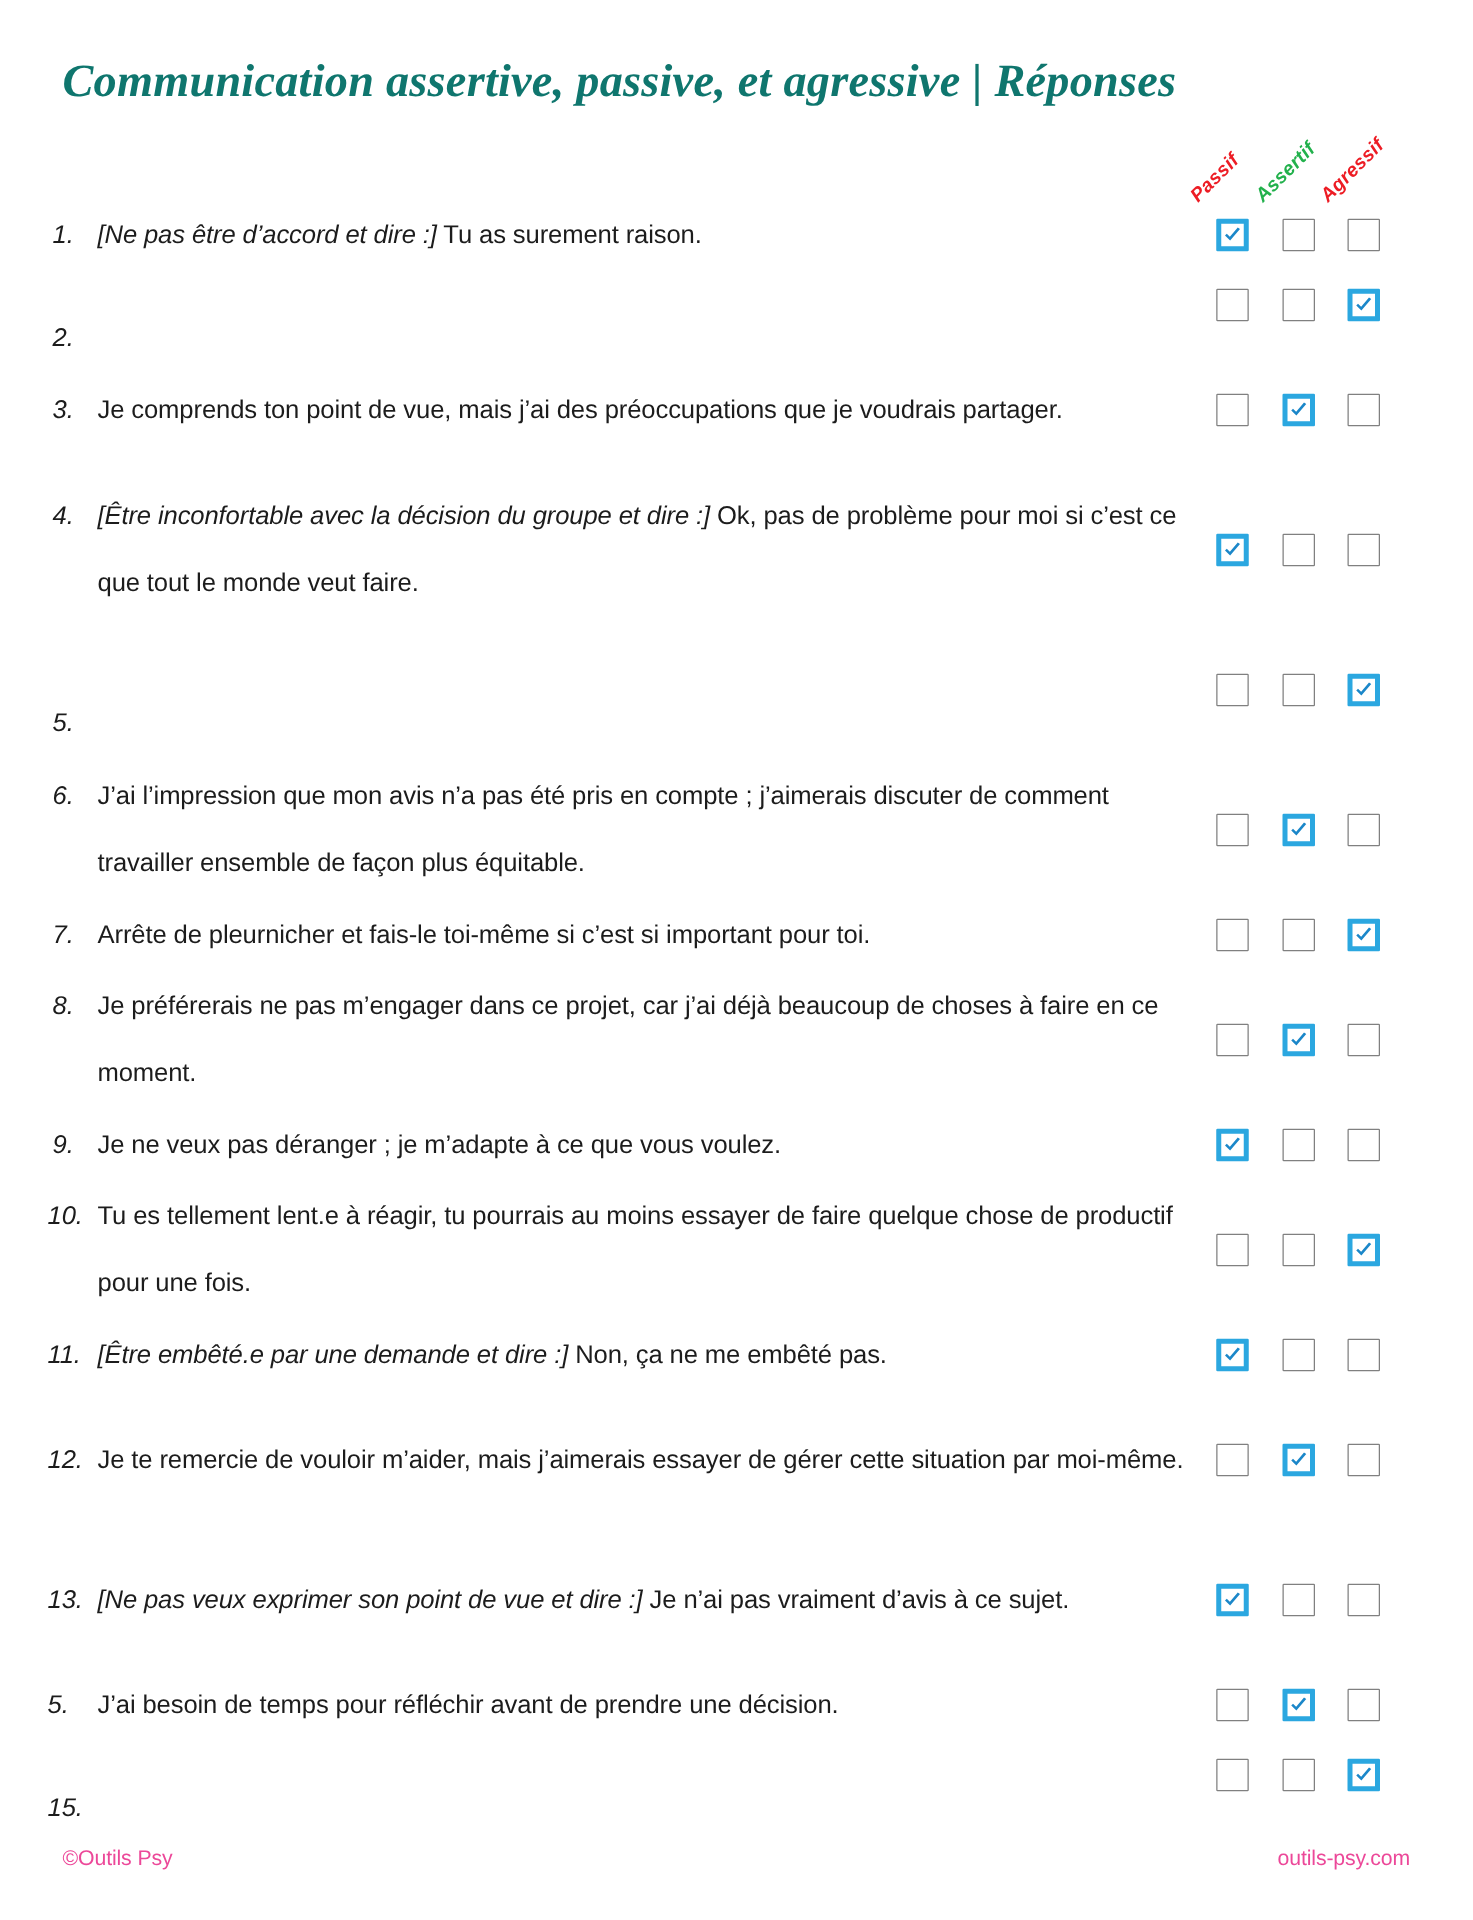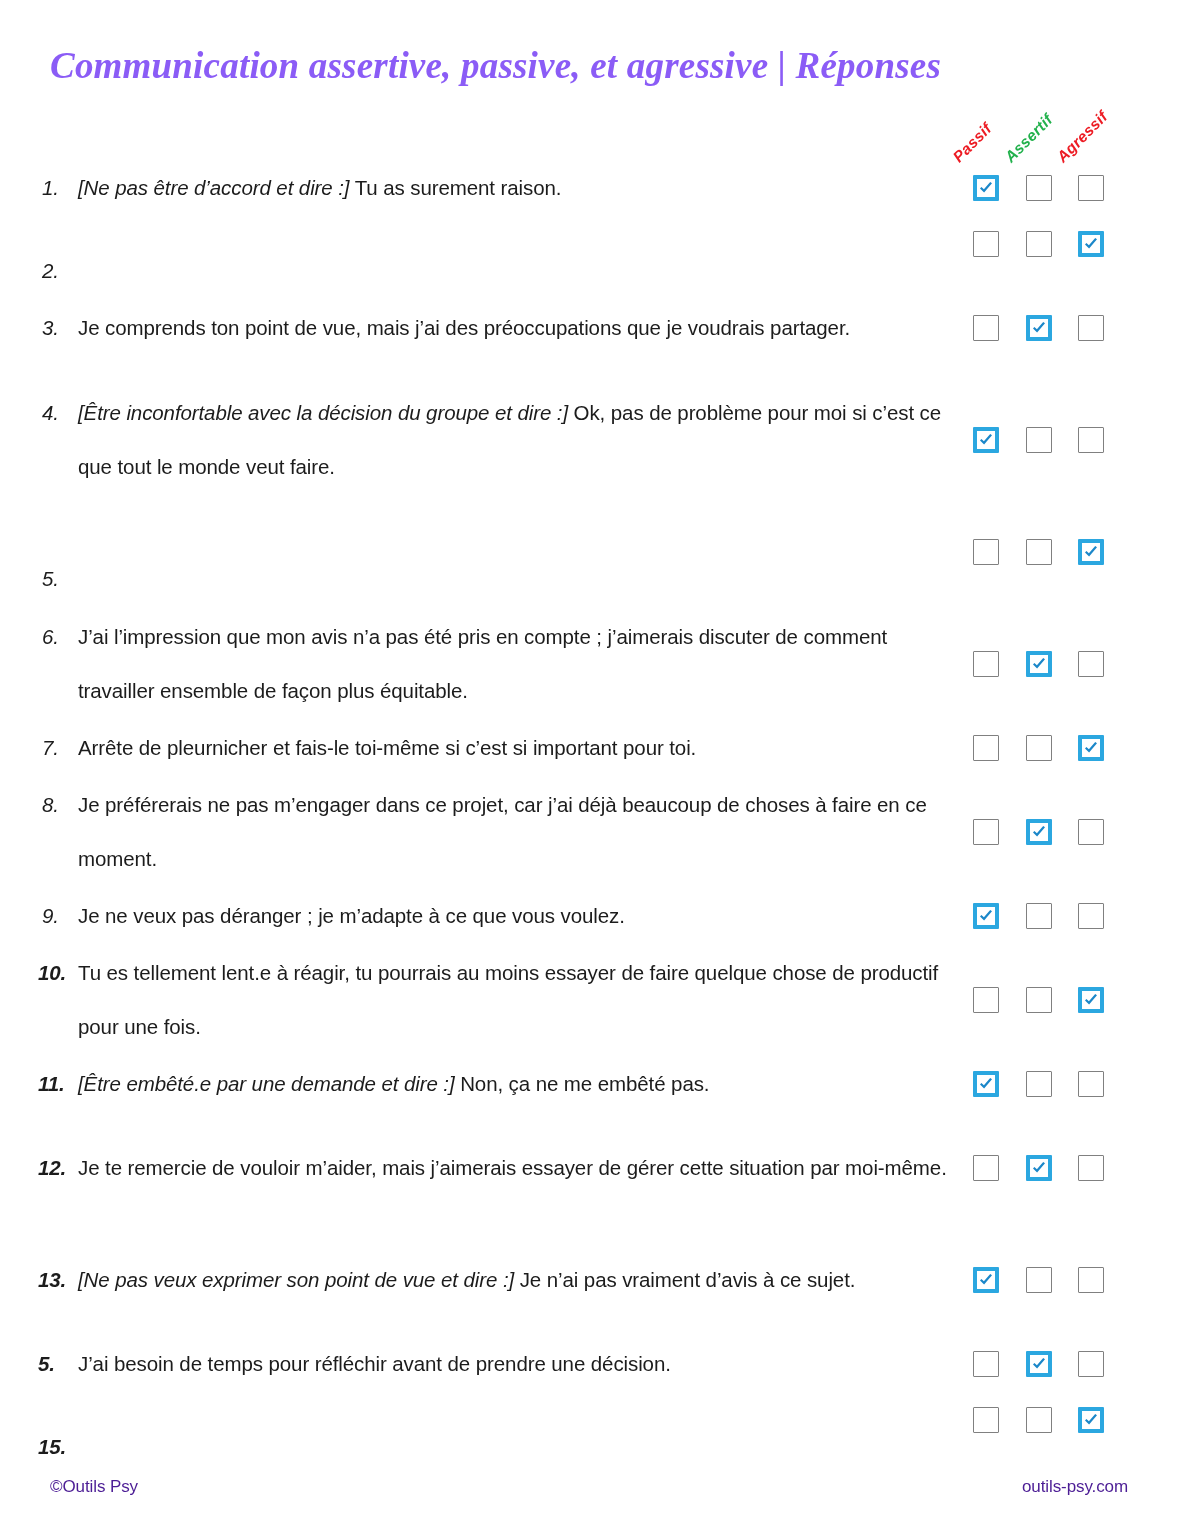--- a/index.html
+++ b/index.html
@@ -27,21 +27,21 @@
   
   .doc-title {
     position: absolute;
     left: 50px;
     top: 44px;
     font-family: "Liberation Serif", "DejaVu Serif", serif;
     font-style: italic;
     font-weight: bold;
     font-size: 37px;
     letter-spacing: 0.2px;
-    color: #8b5cf6;
+    color: #0f766e;
     white-space: nowrap;
   }
 
   
   .col-headers {
     position: absolute;
     left: 0;
     top: 0;
     width: 1178px;
     height: 170px;
@@ -90,21 +90,21 @@
   .num {
     position: absolute;
     left: -36px;
     top: 0;
     width: 34px;
     text-align: left;
     font-style: italic;
     font-size: 20.5px;
     line-height: 54px;
   }
-  .num.wide { left: -40px; width: 40px; font-weight: bold; }
+  .num.wide { left: -40px; width: 40px; }
   .stem {
     font-style: italic;
   }
 
   
   .boxes {
     position: absolute;
     left: 960px;
     top: 0;
     bottom: 0;
@@ -152,21 +152,21 @@
     position: absolute;
     left: 0;
     right: 0;
     bottom: 36px;
     height: 26px;
     padding: 0 50px;
     display: flex;
     justify-content: space-between;
     align-items: center;
     font-size: 17px;
-    color: #4c1d95;
+    color: #ec4899;
   }
   .footer span { letter-spacing: -0.1px; }
 </style>
 </head>
 <body>
 
 <div class="page">
 
   <div class="doc-title">Communication assertive, passive, et agressive | Réponses</div>
 

